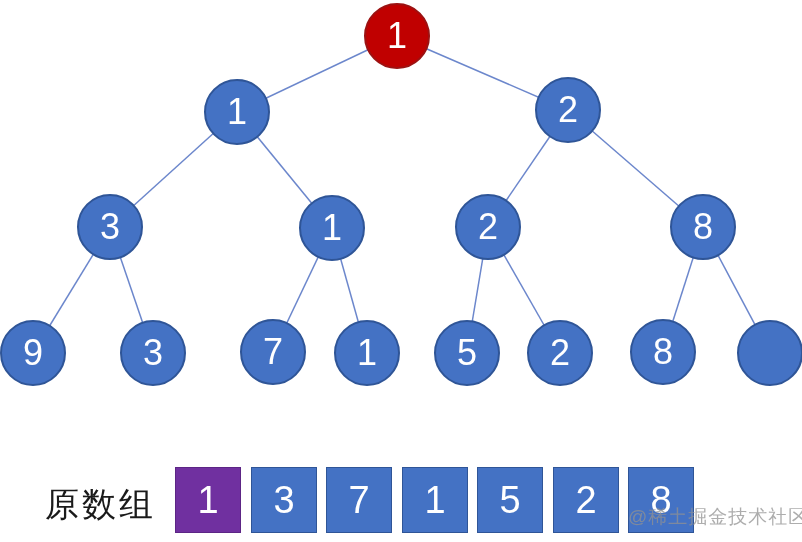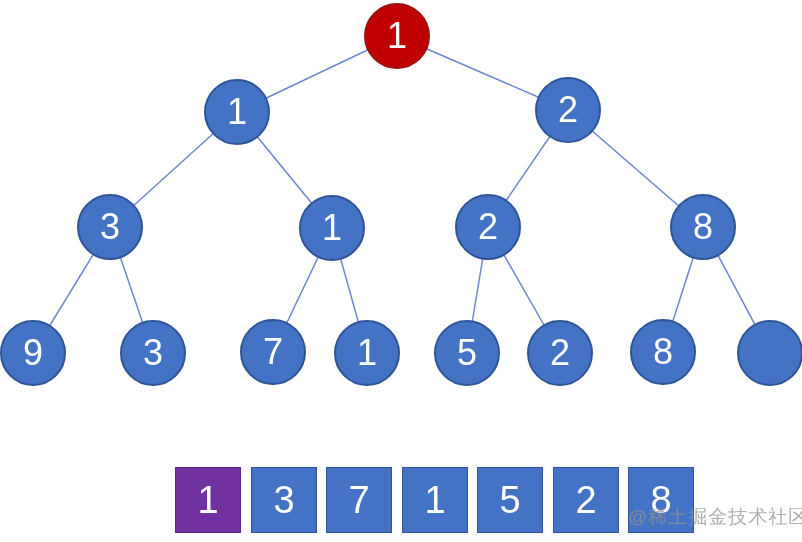--- a/index.html
+++ b/index.html
@@ -152,20 +152,21 @@
   <div class="node blue" style="left:527px; top:320px;">
     <span>2</span>
   </div>
   <div class="node blue" style="left:630px; top:319px;">
     <span>8</span>
   </div>
   <div class="node blue" style="left:737px; top:320px;">
     <span></span>
   </div>
 
+  <div class="array-label">原数组</div>
 
   <div class="cell purple" style="left:175px;">
     <span>1</span>
   </div>
   <div class="cell blue" style="left:251px;">
     <span>3</span>
   </div>
   <div class="cell blue" style="left:326px;">
     <span>7</span>
   </div>

